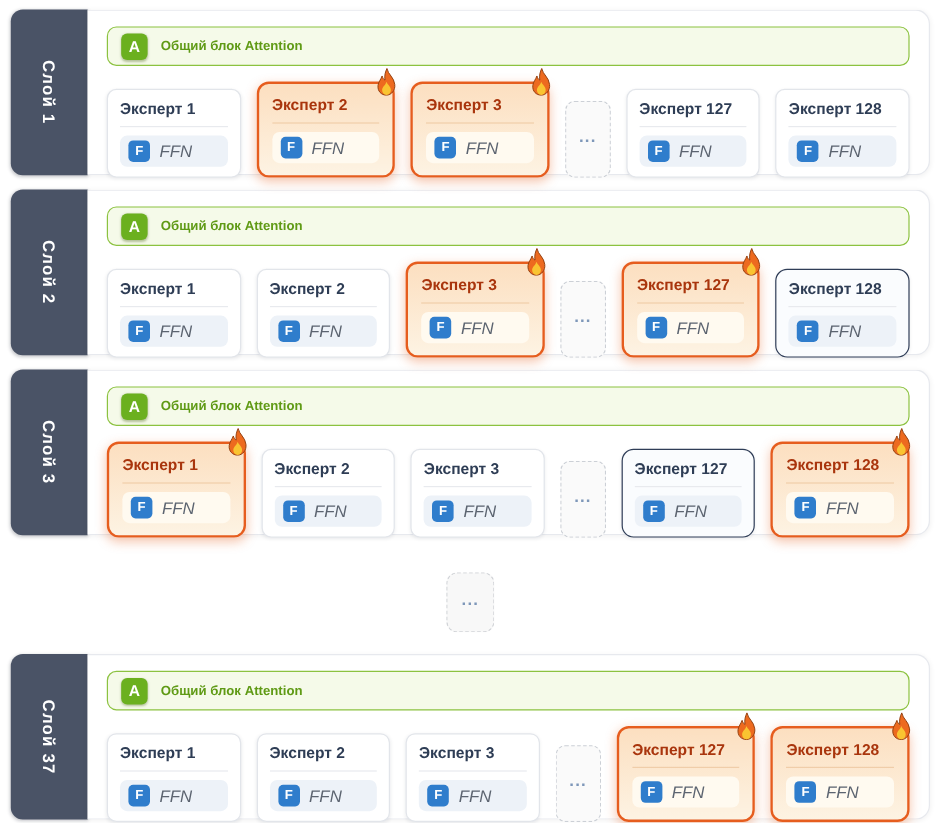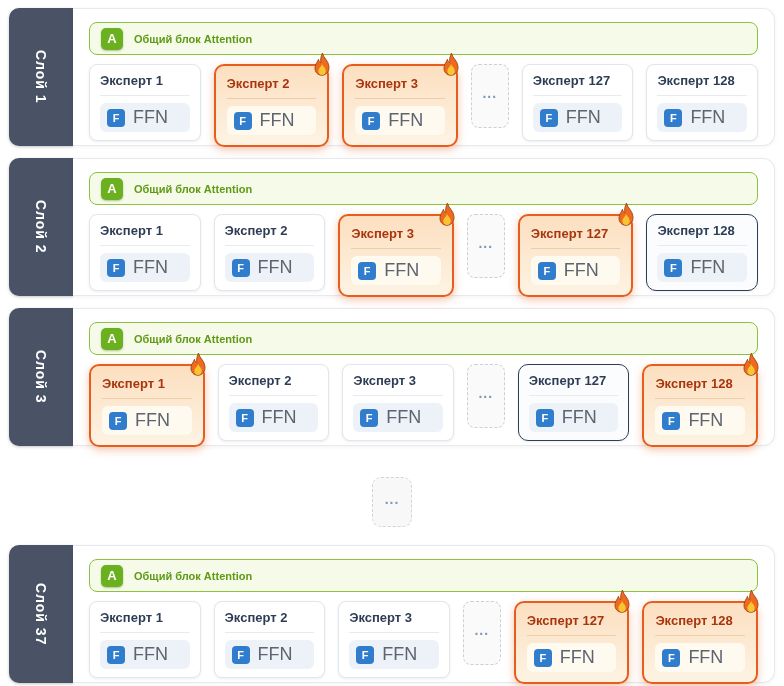--- a/index.html
+++ b/index.html
@@ -13,29 +13,29 @@
 
   .layer-body{flex:1;background:#ffffff;border:1px solid #e7e9ee;border-left:none;
     border-radius:0 12px 12px 0;box-shadow:0 1px 4px rgba(0,0,0,.05);padding:13px 16px 0 16px;box-sizing:border-box;}
 
   .attn{height:33px;box-sizing:border-box;border:1.5px solid #8cc240;background:#f5fae9;border-radius:8px;
     display:flex;align-items:center;gap:11px;padding:0 11px;margin-bottom:9px;}
   .attn-badge{width:22px;height:22px;flex:0 0 22px;background:#6bb01f;border-radius:5px;color:#fff;
     font-weight:700;font-size:13px;display:flex;align-items:center;justify-content:center;box-shadow:0 1px 2px rgba(60,90,10,.35);}
   .attn-label{color:#5f9a15;font-weight:700;font-size:11px;}
 
-  .experts{display:flex;gap:13px;align-items:flex-start;height:84px;}
+  .experts{display:flex;gap:13px;align-items:flex-end;height:84px;}
   .expert{flex:1;position:relative;background:#ffffff;border:1px solid #e2e5ea;border-radius:8px;
     padding:8px 10px;box-sizing:border-box;box-shadow:0 1px 3px rgba(30,40,60,.08);}
   .expert .title{font-size:13px;font-weight:600;color:#2e3d55;line-height:16px;
     padding-bottom:6px;border-bottom:1px solid #e8eaee;margin-bottom:7px;white-space:nowrap;}
   .ffn-pill{display:flex;align-items:center;gap:8px;background:#edf2f8;border-radius:6px;padding:4px 7px;}
   .f-badge{width:18px;height:18px;flex:0 0 18px;background:#2f7dcc;border-radius:4px;color:#fff;
     font-size:11px;font-weight:700;display:flex;align-items:center;justify-content:center;}
-  .ffn-label{font-size:18px;color:#5c6470;}
+  .ffn-label{font-size:14px;color:#5c6470;font-style:italic;}
 
   .expert.active{border:2.5px solid #e65d1e;border-radius:10px;
     background:linear-gradient(180deg,#fcdfc0 0%,#fdf3e3 100%);
     padding:10px 11px;box-shadow:0 3px 9px rgba(230,95,30,.35);z-index:2;}
   .expert.active .title{color:#a9350d;font-weight:700;border-bottom-color:#f0cda9;}
   .expert.active .ffn-pill{background:#fffaf0;}
   .expert.outlined{border:1.6px solid #2f3d57;border-radius:10px;background:#fafcfe;}
 
   .flame{position:absolute;top:-14px;right:-6px;width:22px;height:26px;z-index:3;}
 

